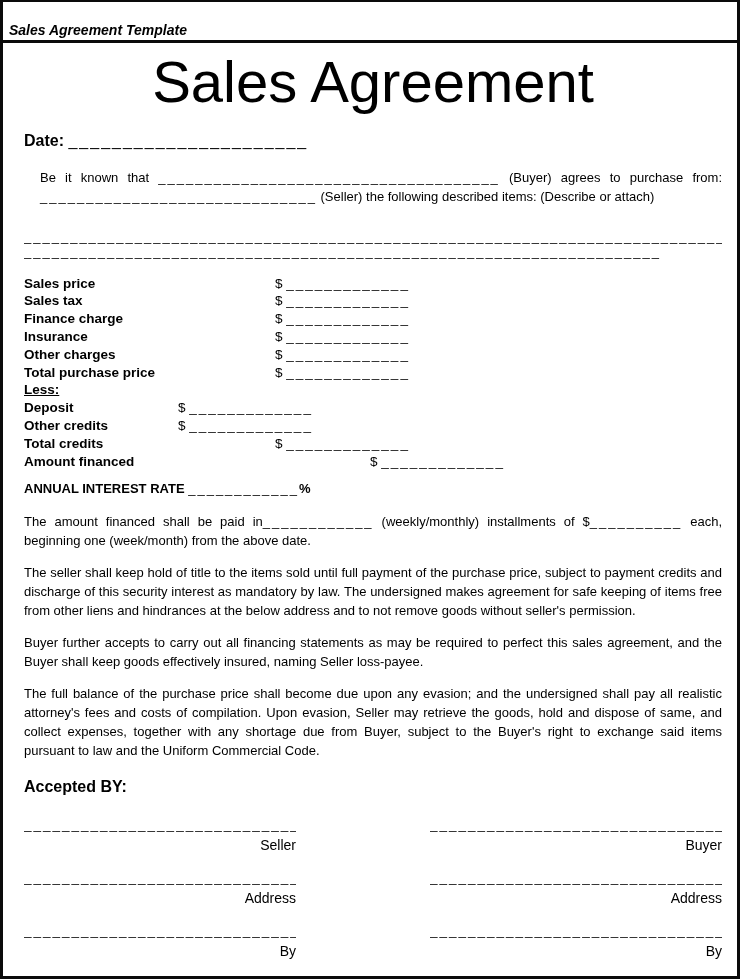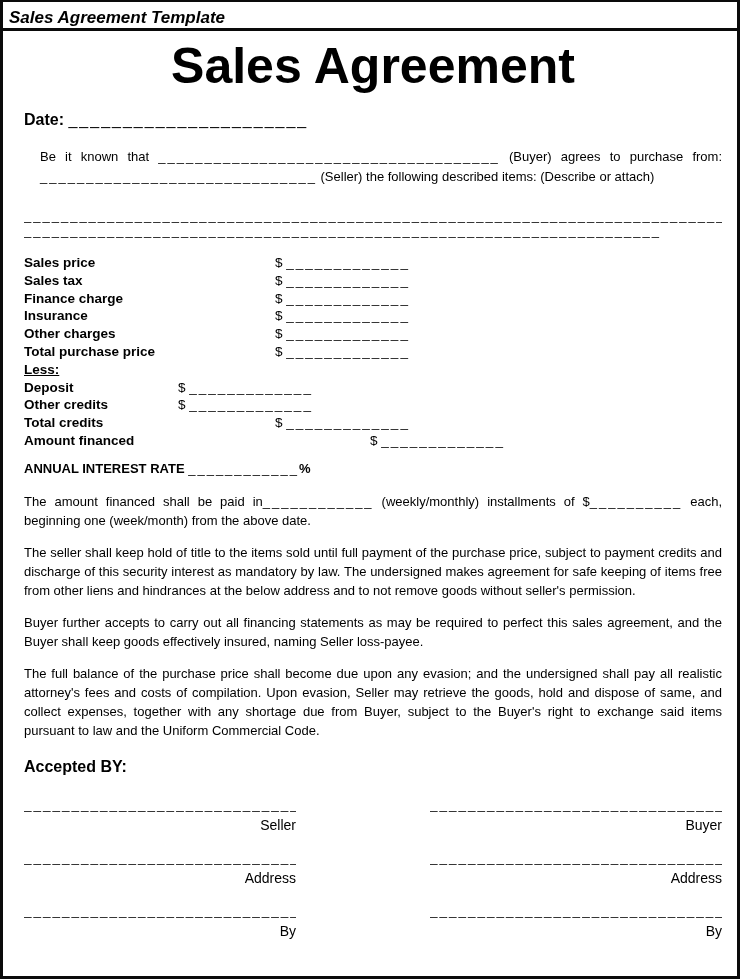--- a/index.html
+++ b/index.html
@@ -12,33 +12,33 @@
   .page {
     width: 740px;
     height: 979px;
     background: #fff;
     border: 3px solid #0a0a0a;
     border-top-width: 2px;
     overflow: hidden;
     position: relative;
   }
   .watermark {
-    font-size: 17px;
+    font-size: 14px;
     font-weight: bold;
     font-style: italic;
-    padding: 8px 0 2px 6px;
+    padding: 20px 0 2px 6px;
     line-height: 16px;
   }
   .top-rule { height: 3px; background: #0a0a0a; }
   .content { padding: 0 21px; width: 740px; }
 
   .title {
     text-align: center;
-    font-size: 50px;
-    font-weight: bold;
+    font-size: 58px;
+    font-weight: normal;
     line-height: 1.08;
     margin: 8px 0 16px 0;
   }
   .date-row {
     font-size: 16px;
     font-weight: bold;
     margin: 2px 0 0 0;
     line-height: 22px;
   }
   .blank {

